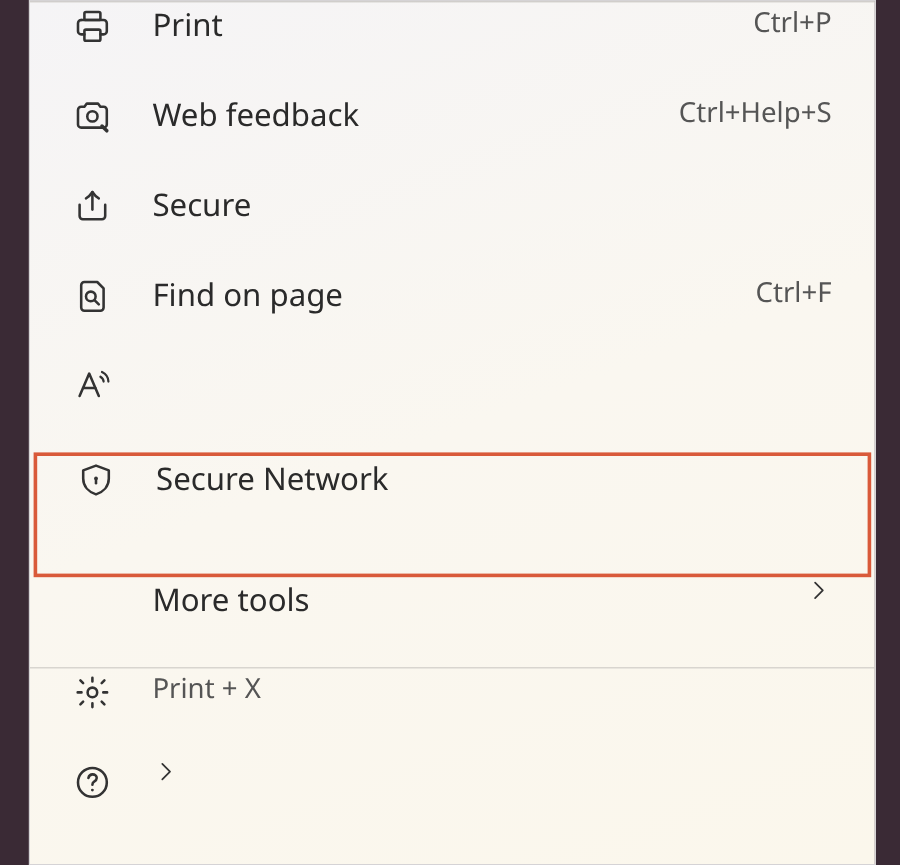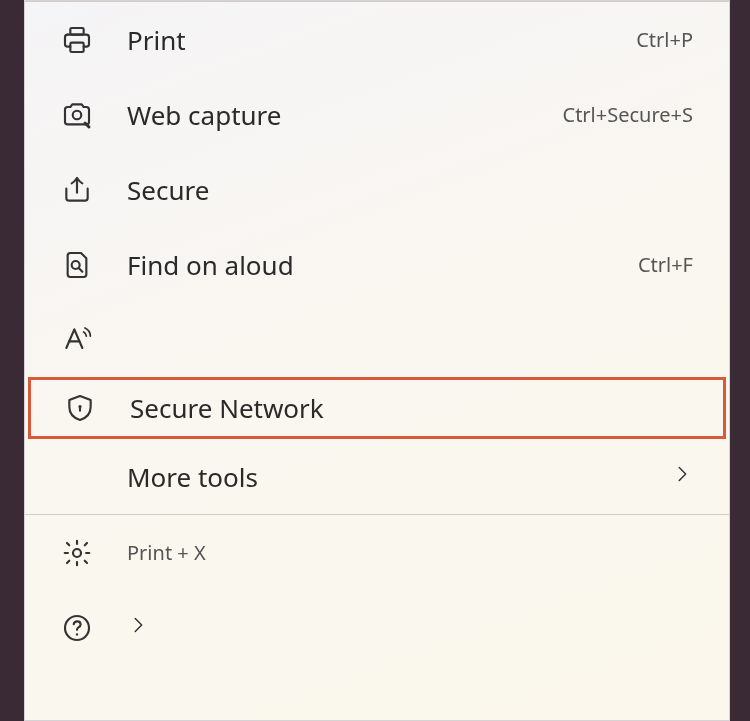--- a/index.html
+++ b/index.html
@@ -19,32 +19,32 @@
       top: 0;
       left: 24px;
       right: 20px;
       bottom: 0;
       background: linear-gradient(160deg, #f5f4f6 0%, #faf7f0 50%, #fbf7ec 100%);
       border: 1px solid #d5d3d5;
       overflow: hidden;
     }
     .menu-item {
       display: flex;
-      align-items: center;
+      align-items: flex-start;
       height: 75px;
       padding: 0 36px 0 32px;
       cursor: pointer;
       position: relative;
     }
     .menu-item.highlighted {
       border: 3px solid #d95a3a;
       margin: 0 3px;
       padding-left: 29px;
       padding-right: 33px;
-      height: 62px;
+      height: 104px;
     }
     .icon-holder {
       width: 40px;
       height: 40px;
       display: flex;
       align-items: center;
       justify-content: center;
       margin-right: 30px;
       flex-shrink: 0;
       color: #333;
@@ -53,21 +53,21 @@
       width: 40px;
       margin-right: 30px;
       flex-shrink: 0;
     }
     .label {
       font-size: 26px;
       color: #2a2a2a;
       flex: 1;
     }
     .shortcut {
-      font-size: 20px;
+      font-size: 23px;
       color: #555;
     }
     .chevron {
       color: #555;
     }
     .divider {
       height: 1px;
       background: #d0cdc8;
       margin: 0 0;
     }
@@ -102,22 +102,22 @@
   </div>
 
   <div class="menu-item">
     <span class="icon-holder">
       <svg viewBox="0 0 24 24">
         <path d="M3 8a2 2 0 0 1 2-2h2l1.5-2h7L17 6h2a2 2 0 0 1 2 2v9a2 2 0 0 1-2 2H5a2 2 0 0 1-2-2V8z"></path>
         <circle cx="12" cy="12" r="3.2"></circle>
         <path d="M18 18l3 3" stroke-width="2.2"></path>
       </svg>
     </span>
-    <span class="label">Web capture</span>
-    <span class="shortcut">Ctrl+Secure+S</span>
+    <span class="label">Web feedback</span>
+    <span class="shortcut">Ctrl+Help+S</span>
   </div>
 
   <div class="menu-item">
     <span class="icon-holder">
       <svg viewBox="0 0 24 24">
         <path d="M4 11v7a2 2 0 0 0 2 2h12a2 2 0 0 0 2-2v-7"></path>
         <path d="M12 3v11"></path>
         <path d="M8 7c2-1 4-4 4-4s2 3 4 4"></path>
       </svg>
     </span>
@@ -126,21 +126,21 @@
   </div>
 
   <div class="menu-item">
     <span class="icon-holder">
       <svg viewBox="0 0 24 24">
         <path d="M7 3h8l4 4v12a2 2 0 0 1-2 2H7a2 2 0 0 1-2-2V5a2 2 0 0 1 2-2z"></path>
         <circle cx="11" cy="12" r="3"></circle>
         <path d="M13.3 14.3L16 17"></path>
       </svg>
     </span>
-    <span class="label">Find on aloud</span>
+    <span class="label">Find on page</span>
     <span class="shortcut">Ctrl+F</span>
   </div>
 
   <div class="menu-item">
     <span class="icon-holder">
       <svg viewBox="0 0 24 24">
         <path d="M4 18L10 4l6 14"></path>
         <path d="M6.2 13h7.6"></path>
         <path d="M17 6c1.5 1 2 2 2 3" stroke-width="1.4"></path>
         <path d="M18 3c3 1.5 4 4 4 6" stroke-width="1.4"></path>

